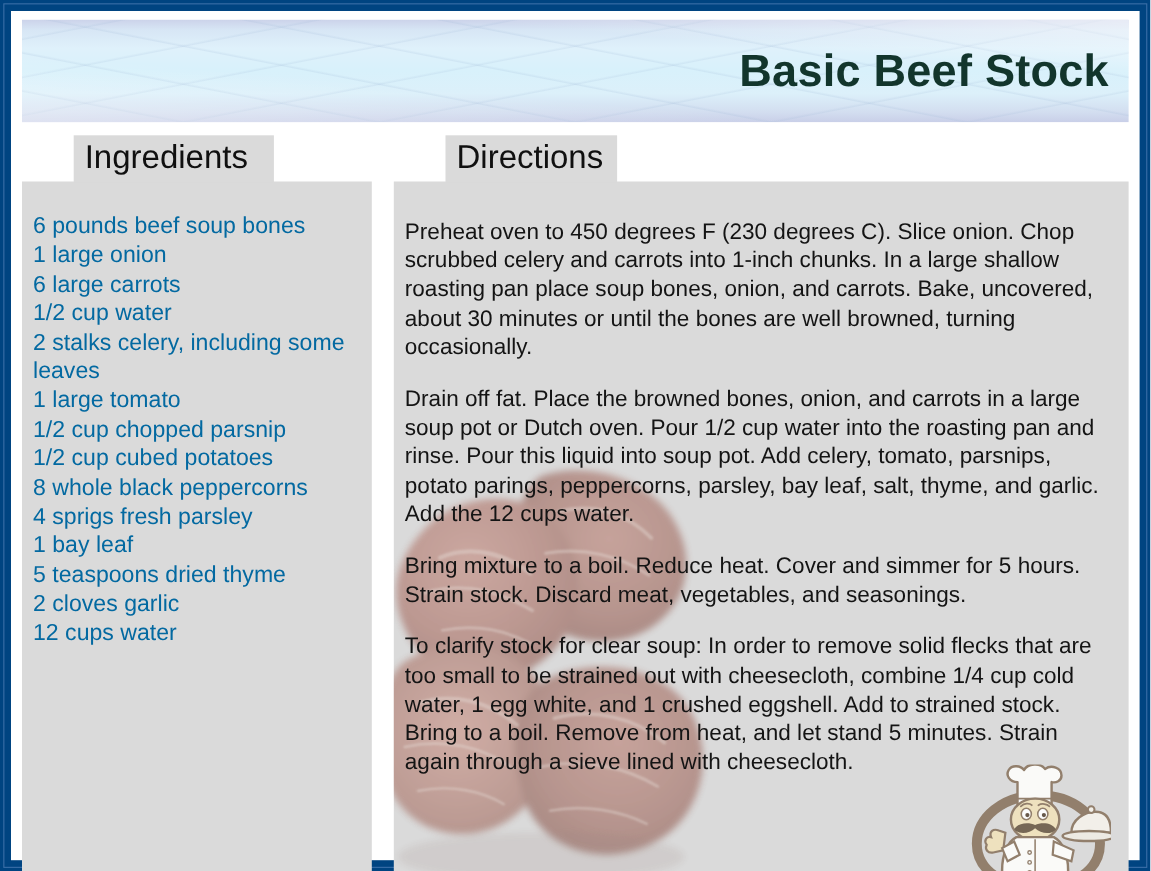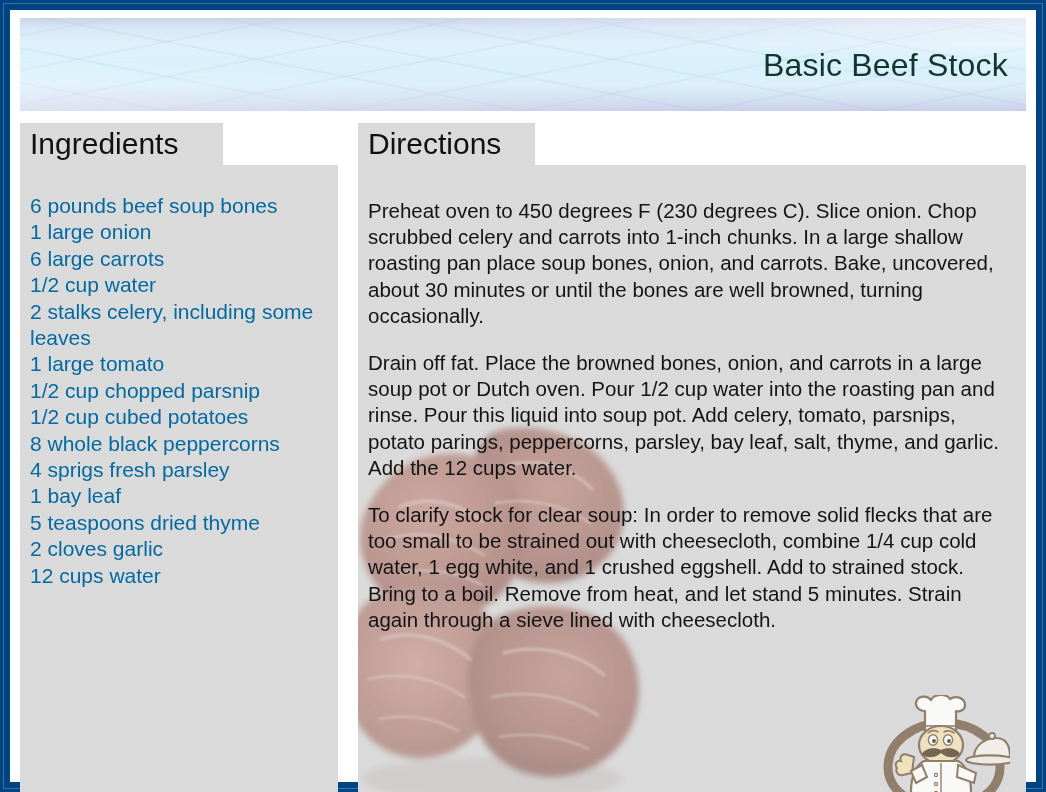--- a/index.html
+++ b/index.html
@@ -88,46 +88,47 @@
       rgba(255,255,255,0.55) 0%,
       rgba(255,255,255,0.00) 30%,
       rgba(255,255,255,0.00) 65%,
       rgba(255,255,255,0.40) 100%);
   }
   .banner-title {
     position: absolute;
     right: 18px;
     top: 50%;
     transform: translateY(-50%);
-    font-size: 32px;
+    font-size: 41px;
     line-height: 1;
     color: #12352c;
-    font-weight: 400;
+    font-weight: 700;
     white-space: nowrap;
     letter-spacing: 0.2px;
   }
 
   
   .col {
     position: absolute;
   }
   .col-ingredients { left: 20px;  top: 123px; width: 318px; }
   .col-directions  { left: 358px; top: 123px; width: 668px; }
 
   .tab {
     position: relative;
     z-index: 3;
     background: #dadada;
     display: inline-block;
-    padding: 4px 27px 5px 10px;
+    padding: 4px 6px 5px 10px;
     font-size: 30px;
     line-height: 34px;
     color: #101010;
     font-weight: 400;
     white-space: nowrap;
+    margin-left: 47px;
   }
   .col-ingredients .tab { min-width: 166px; }
   .col-directions  .tab { min-width: 140px; }
 
   .panel {
     position: relative;
     z-index: 2;
     margin-top: -1px;
     background: #dadada;
     overflow: hidden;
@@ -281,20 +282,21 @@
           <path d="M150 290 C188 282 226 290 256 308" stroke-width="2.8"></path>
           <path d="M158 330 C190 324 222 330 246 342" stroke-width="2.4"></path>
         </g>
 
         <ellipse cx="150" cy="372" rx="130" ry="22" fill="#7c5a52" opacity="0.16" filter="url(#softblur)"></ellipse>
       </svg>
 
       <div class="panel-body">
         <p class="dir-p">Preheat oven to 450 degrees F (230 degrees C). Slice onion. Chop scrubbed celery and carrots into 1-inch chunks. In a large shallow roasting pan place soup bones, onion, and carrots. Bake, uncovered, about 30 minutes or until the bones are well browned, turning occasionally.</p>
         <p class="dir-p">Drain off fat. Place the browned bones, onion, and carrots in a large soup pot or Dutch oven. Pour 1/2 cup water into the roasting pan and rinse. Pour this liquid into soup pot. Add celery, tomato, parsnips, potato parings, peppercorns, parsley, bay leaf, salt, thyme, and garlic. Add the 12 cups water.</p>
+        <p class="dir-p">Bring mixture to a boil. Reduce heat. Cover and simmer for 5 hours. Strain stock. Discard meat, vegetables, and seasonings.</p>
         <p class="dir-p">To clarify stock for clear soup: In order to remove solid flecks that are too small to be strained out with cheesecloth, combine 1/4 cup cold water, 1 egg white, and 1 crushed eggshell. Add to strained stock. Bring to a boil. Remove from heat, and let stand 5 minutes. Strain again through a sieve lined with cheesecloth.</p>
       </div>
 
       <svg class="chef-logo" viewBox="0 0 132 118">
         <g opacity="0.9">
 
           <path d="M66 28 C98 28 122 48 122 72 C122 96 98 112 66 112
                    C34 112 10 96 10 72 C10 48 34 28 66 28 Z" fill="none" stroke="#8a7560" stroke-width="9"></path>
 
           <path d="M47 36 L47 16 C40 16 36 10 39 5 C42 0 50 1 53 5

